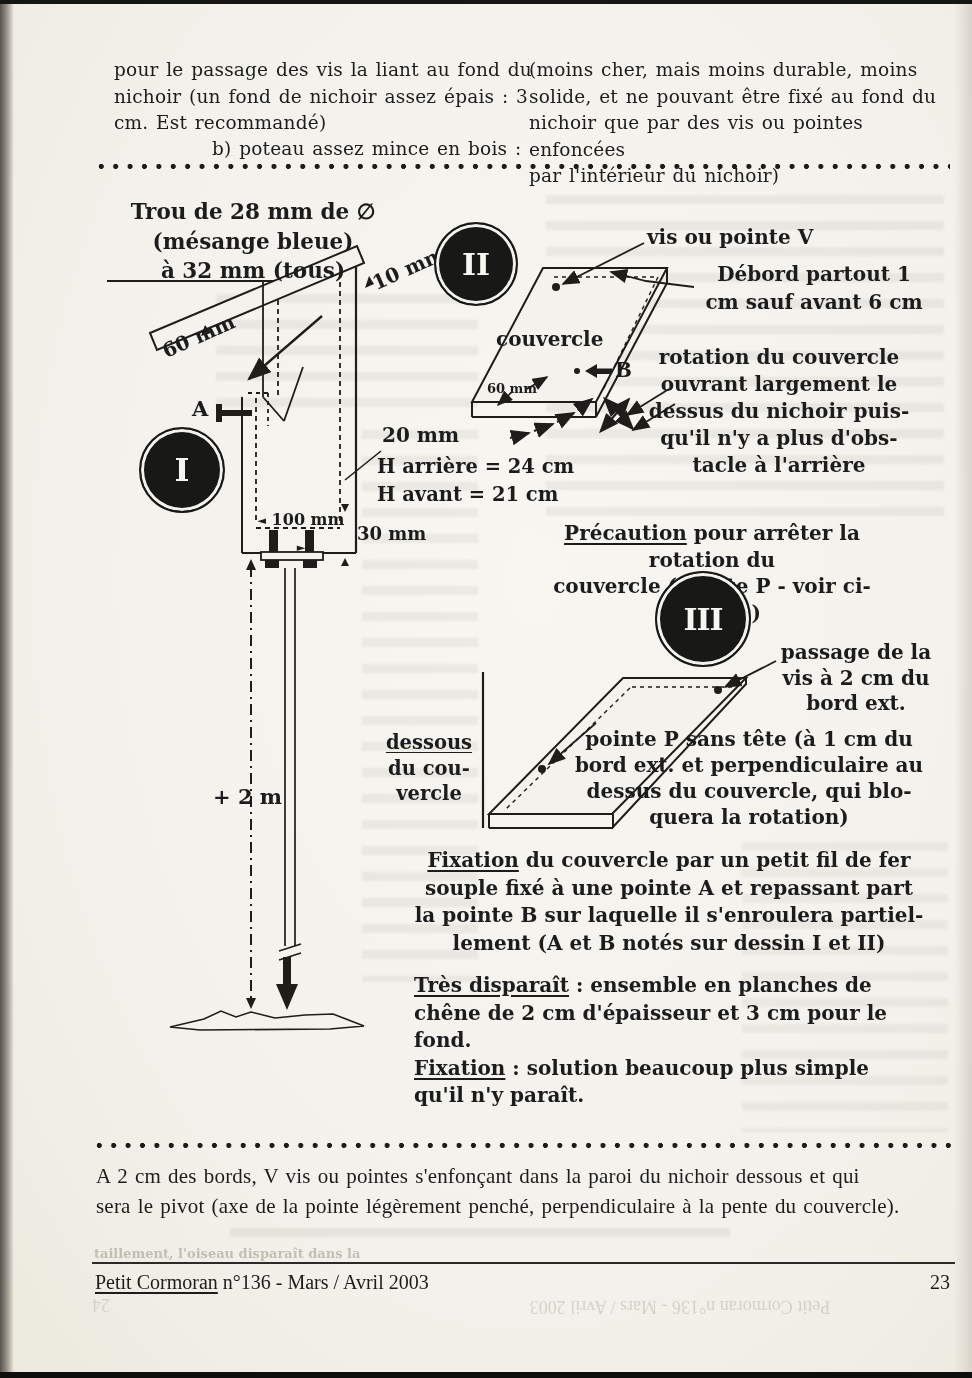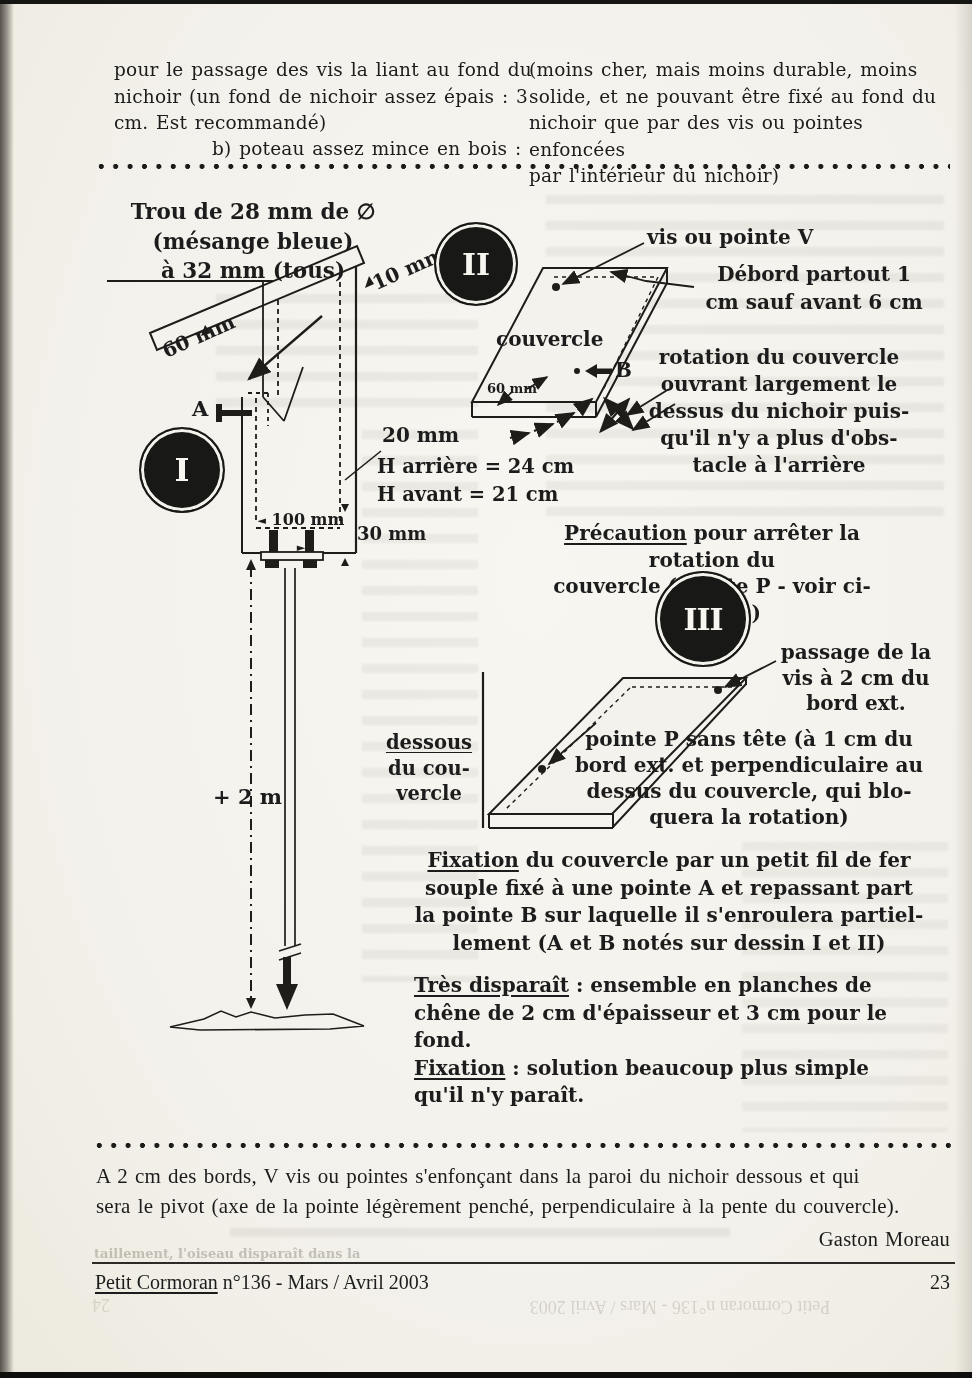--- a/index.html
+++ b/index.html
@@ -189,21 +189,20 @@
 chêne de 2 cm d'épaisseur et 3 cm pour le
 fond.</span></div>
     <div class="pre"><span class="u">Fixation</span><span> : solution beaucoup plus simple
 qu'il n'y paraît.</span></div>
   </div>
 
   <div class="dots" style="left:96px;top:1142px;width:858px;"></div>
 
   <div class="body-text pre serif2" style="left:96px;top:1161px;width:864px;font-size:21px;line-height:30px;">A 2 cm des bords, V vis ou pointes s'enfonçant dans la paroi du nichoir dessous et qui
 sera le pivot (axe de la pointe légèrement penché, perpendiculaire à la pente du couvercle).</div>
-  <div class="body-text serif2" style="left:700px;top:1226px;width:250px;text-align:right;font-size:20.5px;">Gaston Moreau</div>
 
   <div class="ghost-text" style="left:94px;top:1246px;font-size:13px;font-weight:700;opacity:.45;">taillement, l'oiseau disparaît dans la</div>
 
   <div class="rule" style="left:92px;top:1262px;width:863px;height:2px;"></div>
   <div class="serif2" style="position:absolute;left:95px;top:1271px;font-size:20px;"><span class="u">Petit Cormoran</span><span> n°136 - Mars / Avril 2003</span></div>
   <div class="serif2" style="position:absolute;left:900px;top:1271px;width:50px;text-align:right;font-size:20px;">23</div>
 
   <div class="ghost-text flip serif2" style="left:470px;top:1296px;width:420px;font-size:18px;opacity:.28;text-align:center;"><span>Petit Cormoran</span><span> n°136 - Mars / Avril 2003</span></div>
   <div class="ghost-text flip serif2" style="left:92px;top:1294px;font-size:18px;opacity:.24;">24</div>
 

